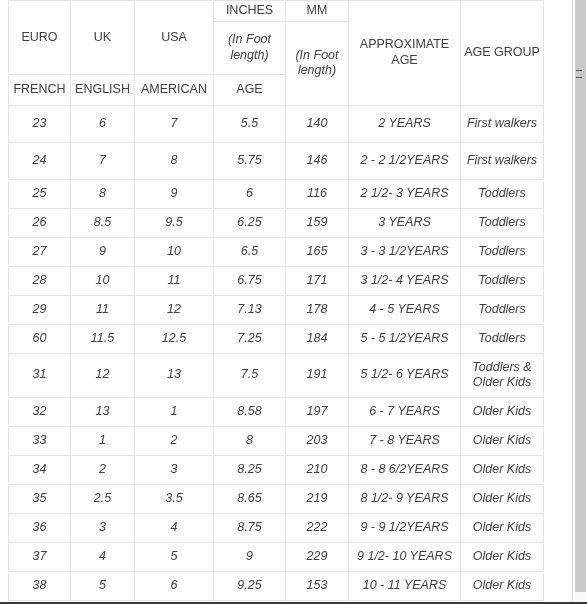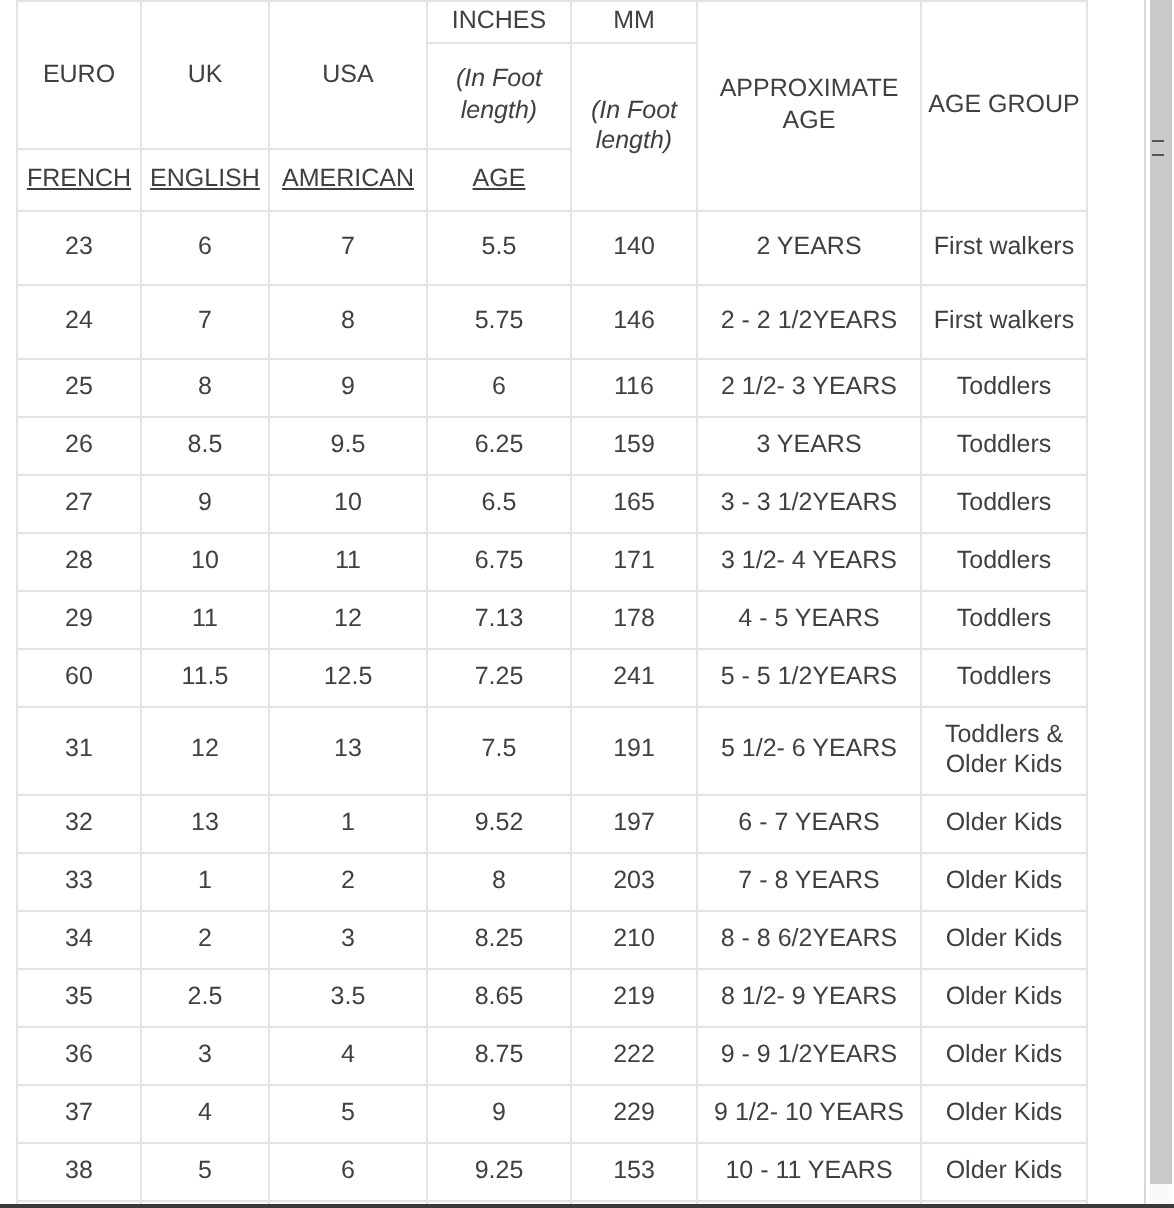--- a/index.html
+++ b/index.html
@@ -50,28 +50,28 @@
   
   col.c-euro   { width: 62px; }
   col.c-uk     { width: 64px; }
   col.c-usa    { width: 79px; }
   col.c-inches { width: 72px; }
   col.c-mm     { width: 63px; }
   col.c-age    { width: 112px; }
   col.c-group  { width: 83px; }
 
   .hdr-main { font-size: 13px; }
-  .hdr-sub  { font-size: 12.5px; text-decoration: underline; }
+  .hdr-sub  { font-size: 12.5px; }
   .hdr-note { font-size: 12.5px; }
 
   tr.hrow1 > th { height: 13px; }
   tr.hrow2 > th { height: 48px; font-style: italic; }
   tr.hrow3 > th { height: 26px; }
 
-  tbody tr { height: 29px; }
+  tbody tr { height: 29px; font-style: italic; }
   tbody tr.tall { height: 44px; }
   tbody tr.tall2 { height: 37px; }
 
   
   .scrollbar {
     position: absolute;
     top: 0;
     right: 0;
     width: 15px;
     height: 604px;
@@ -214,38 +214,38 @@
             <td>7.13</td>
             <td>178</td>
             <td>4 - 5 YEARS</td>
             <td>Toddlers</td>
           </tr>
           <tr>
             <td>60</td>
             <td>11.5</td>
             <td>12.5</td>
             <td>7.25</td>
-            <td>241</td>
+            <td>184</td>
             <td>5 - 5 1/2YEARS</td>
             <td>Toddlers</td>
           </tr>
           <tr class="tall">
             <td>31</td>
             <td>12</td>
             <td>13</td>
             <td>7.5</td>
             <td>191</td>
             <td>5 1/2- 6 YEARS</td>
             <td>Toddlers &amp; Older Kids</td>
           </tr>
           <tr>
             <td>32</td>
             <td>13</td>
             <td>1</td>
-            <td>9.52</td>
+            <td>8.58</td>
             <td>197</td>
             <td>6 - 7 YEARS</td>
             <td>Older Kids</td>
           </tr>
           <tr>
             <td>33</td>
             <td>1</td>
             <td>2</td>
             <td>8</td>
             <td>203</td>

